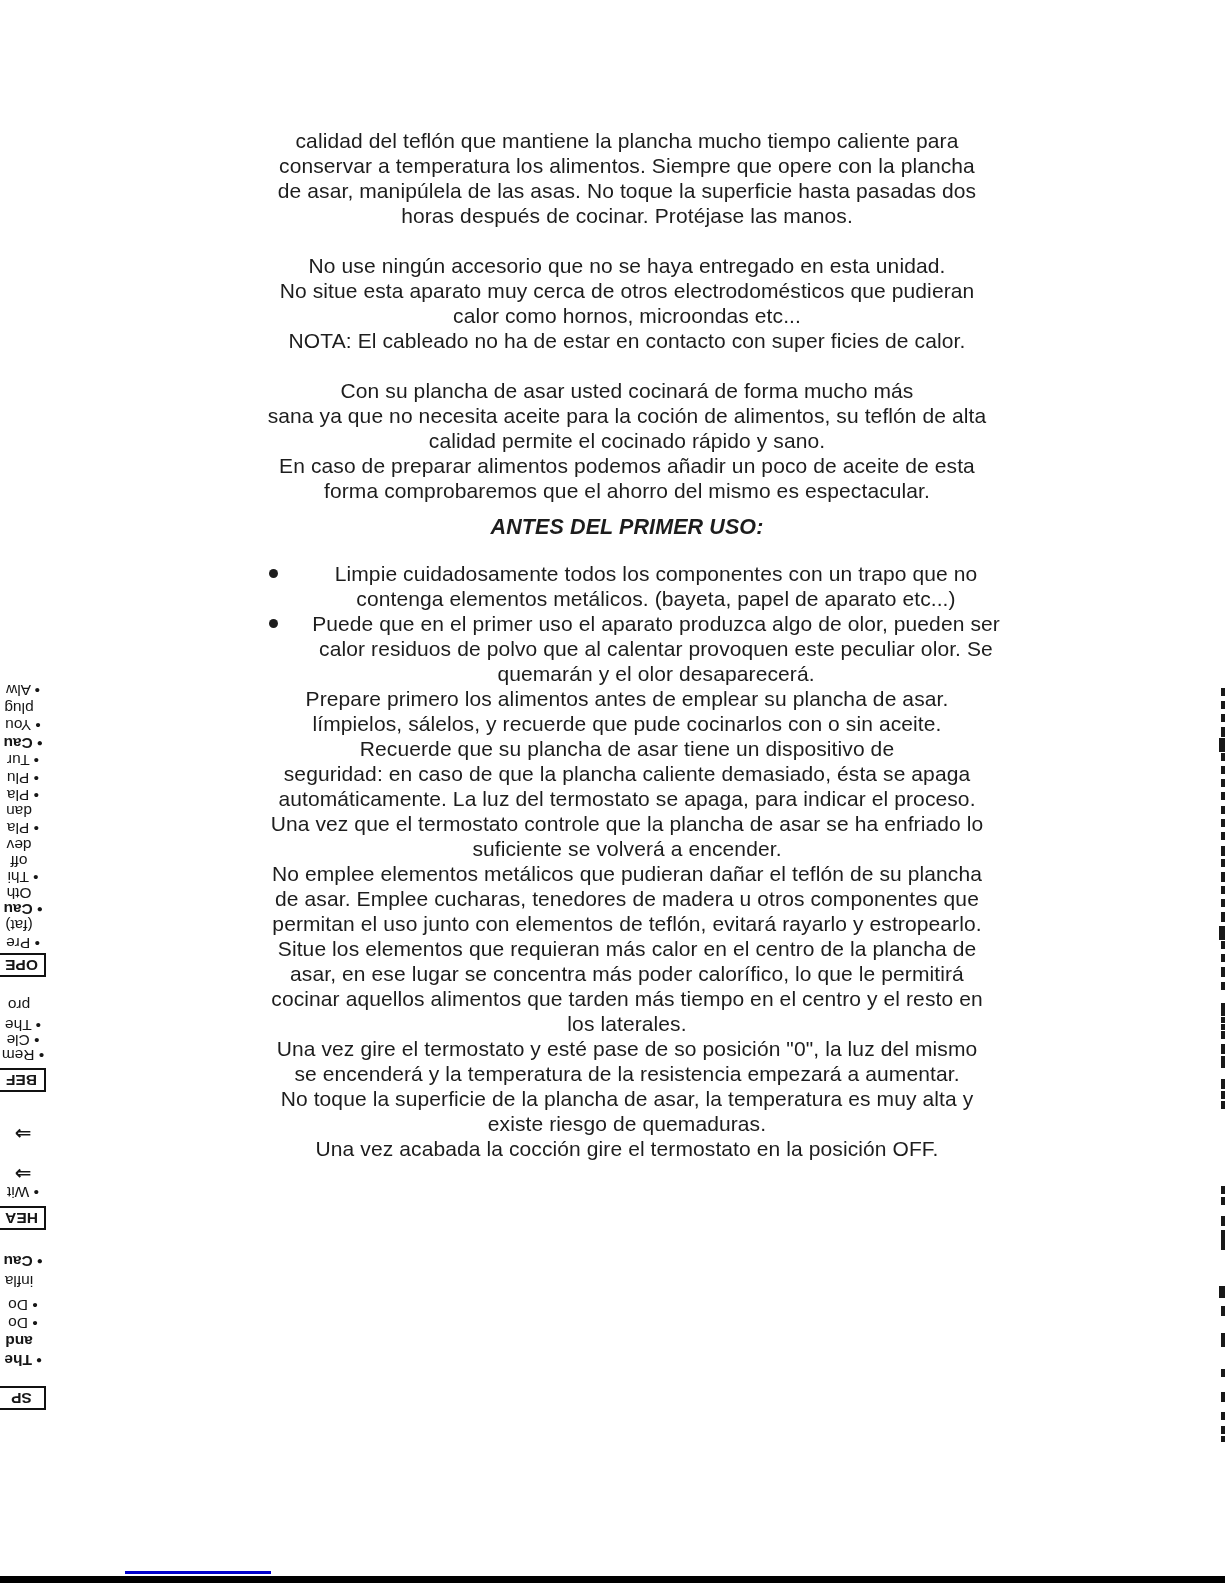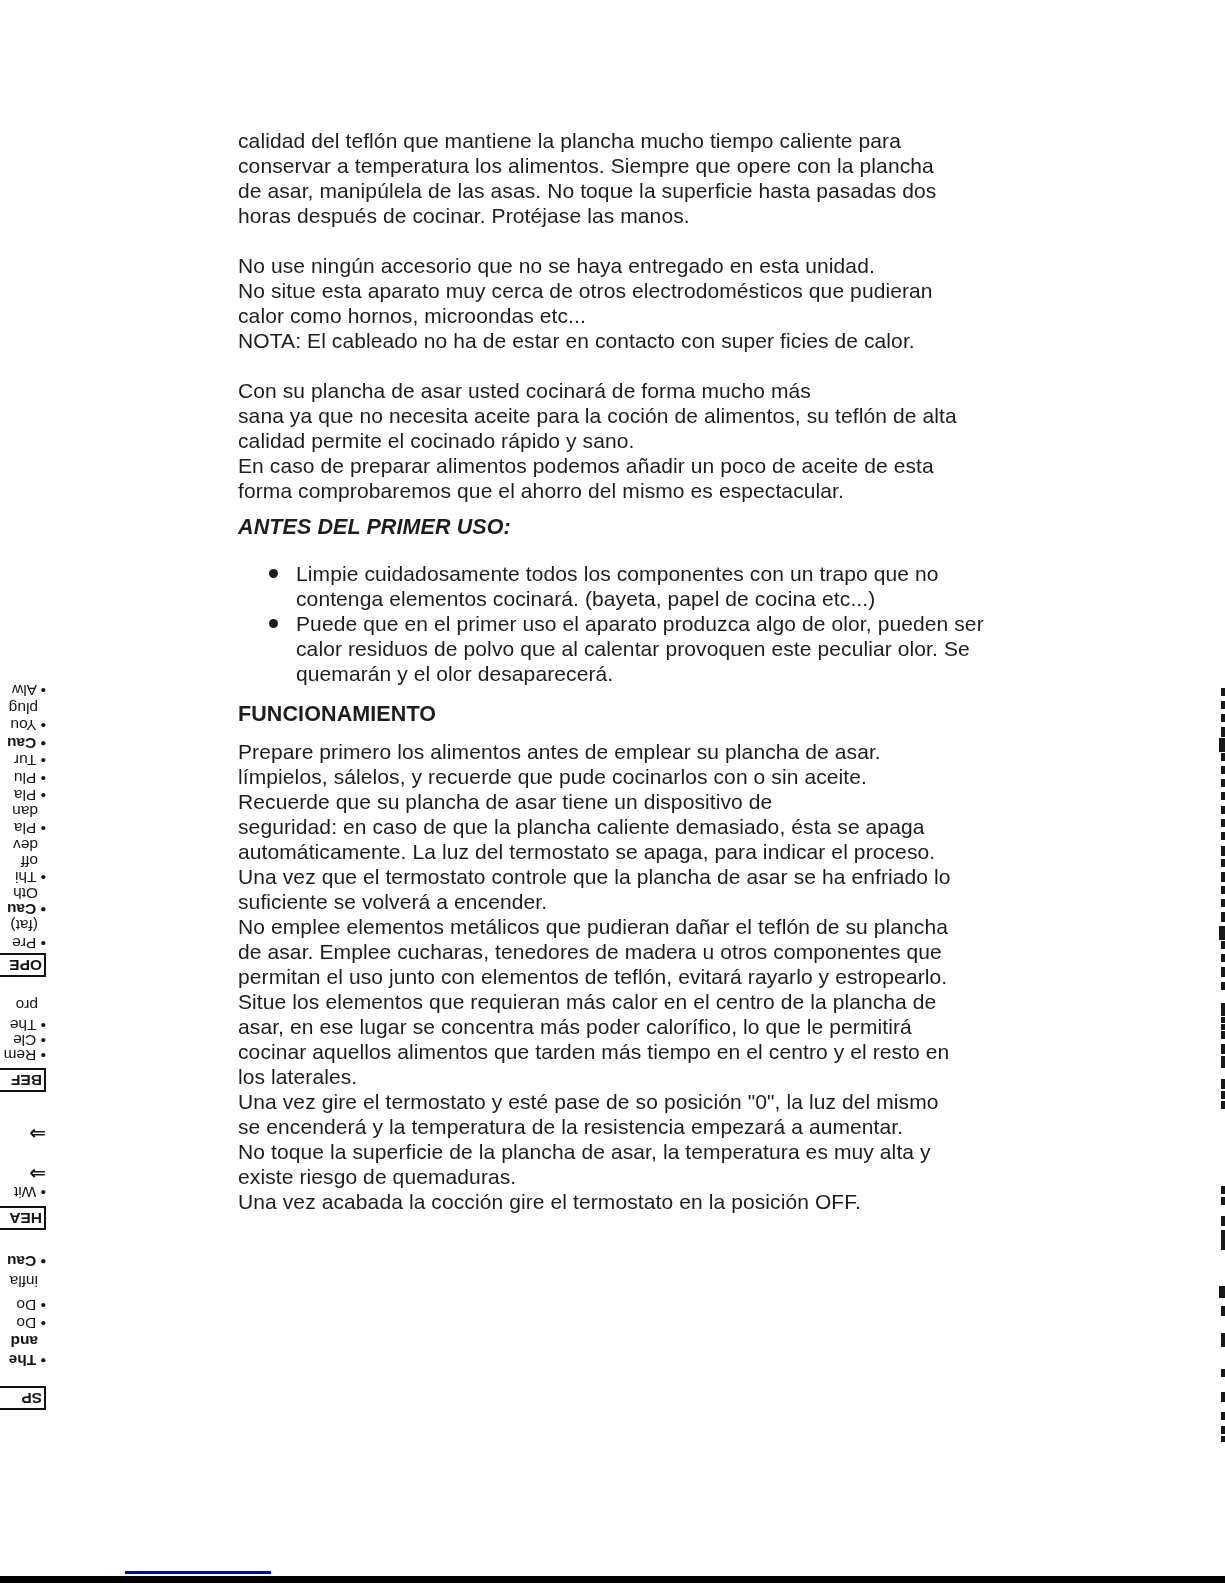--- a/index.html
+++ b/index.html
@@ -63,21 +63,21 @@
     width:146px; height:3px;
   }
   .scan-bar {
     position:absolute; left:0; top:1576px;
     width:1225px; height:7px;
   }
 </style>
 </head>
 <body>
 
-<div class="page" style="background: rgb(255, 255, 255); color: rgb(29, 29, 29);">
+<div class="page" style="background: rgb(255, 255, 255); color: rgb(29, 29, 29); text-align: center;">
 
   <div class="main">
 
     <div>
 
     <p class="para">calidad del teflón que mantiene la plancha mucho tiempo caliente para
 conservar a temperatura los alimentos. Siempre que opere con la plancha
 de asar, manipúlela de las asas. No toque la superficie hasta pasadas dos
 horas después de cocinar. Protéjase las manos.</p>
         <p class="para">No use ningún accesorio que no se haya entregado en esta unidad.
@@ -91,31 +91,30 @@
 forma comprobaremos que el ahorro del mismo es espectacular.</p>
       </div>
 
     <h2 class="heading h-antes">ANTES DEL PRIMER USO:</h2>
 
     <div class="bullets">
 
         <div class="bullet-item">
           <span class="bullet-dot"></span>
           <div class="bullet-text">Limpie cuidadosamente todos los componentes con un trapo que no
-contenga elementos cocinará. (bayeta, papel de cocina etc...)</div>
+contenga elementos metálicos. (bayeta, papel de aparato etc...)</div>
         </div>
         <div class="bullet-item">
           <span class="bullet-dot"></span>
           <div class="bullet-text">Puede que en el primer uso el aparato produzca algo de olor, pueden ser
 calor residuos de polvo que al calentar provoquen este peculiar olor. Se
 quemarán y el olor desaparecerá.</div>
         </div>
       </div>
 
-    <h2 class="heading h-func">FUNCIONAMIENTO</h2>
 
     <p class="para">Prepare primero los alimentos antes de emplear su plancha de asar.
 límpielos, sálelos, y recuerde que pude cocinarlos con o sin aceite.
 Recuerde que su plancha de asar tiene un dispositivo de
 seguridad: en caso de que la plancha caliente demasiado, ésta se apaga
 automáticamente. La luz del termostato se apaga, para indicar el proceso.
 Una vez que el termostato controle que la plancha de asar se ha enfriado lo
 suficiente se volverá a encender.
 No emplee elementos metálicos que pudieran dañar el teflón de su plancha
 de asar. Emplee cucharas, tenedores de madera u otros componentes que

